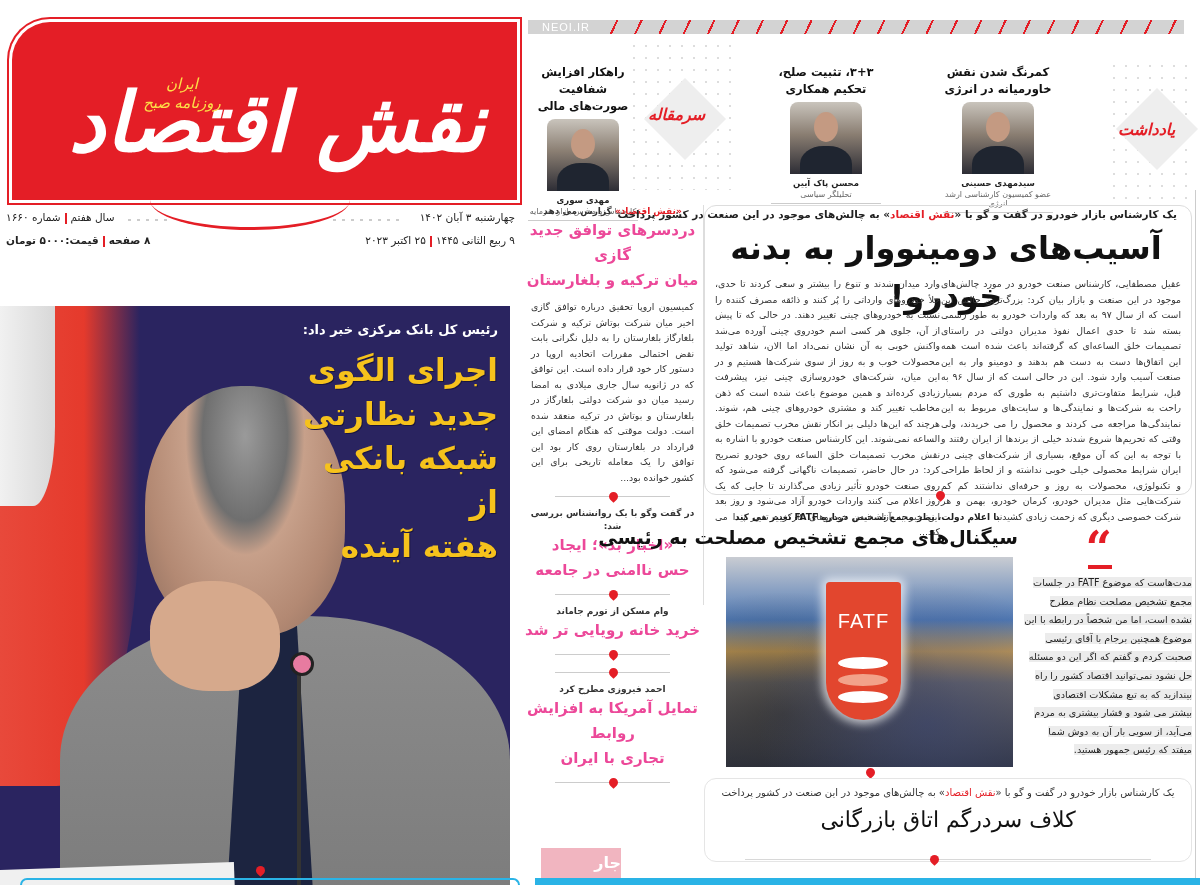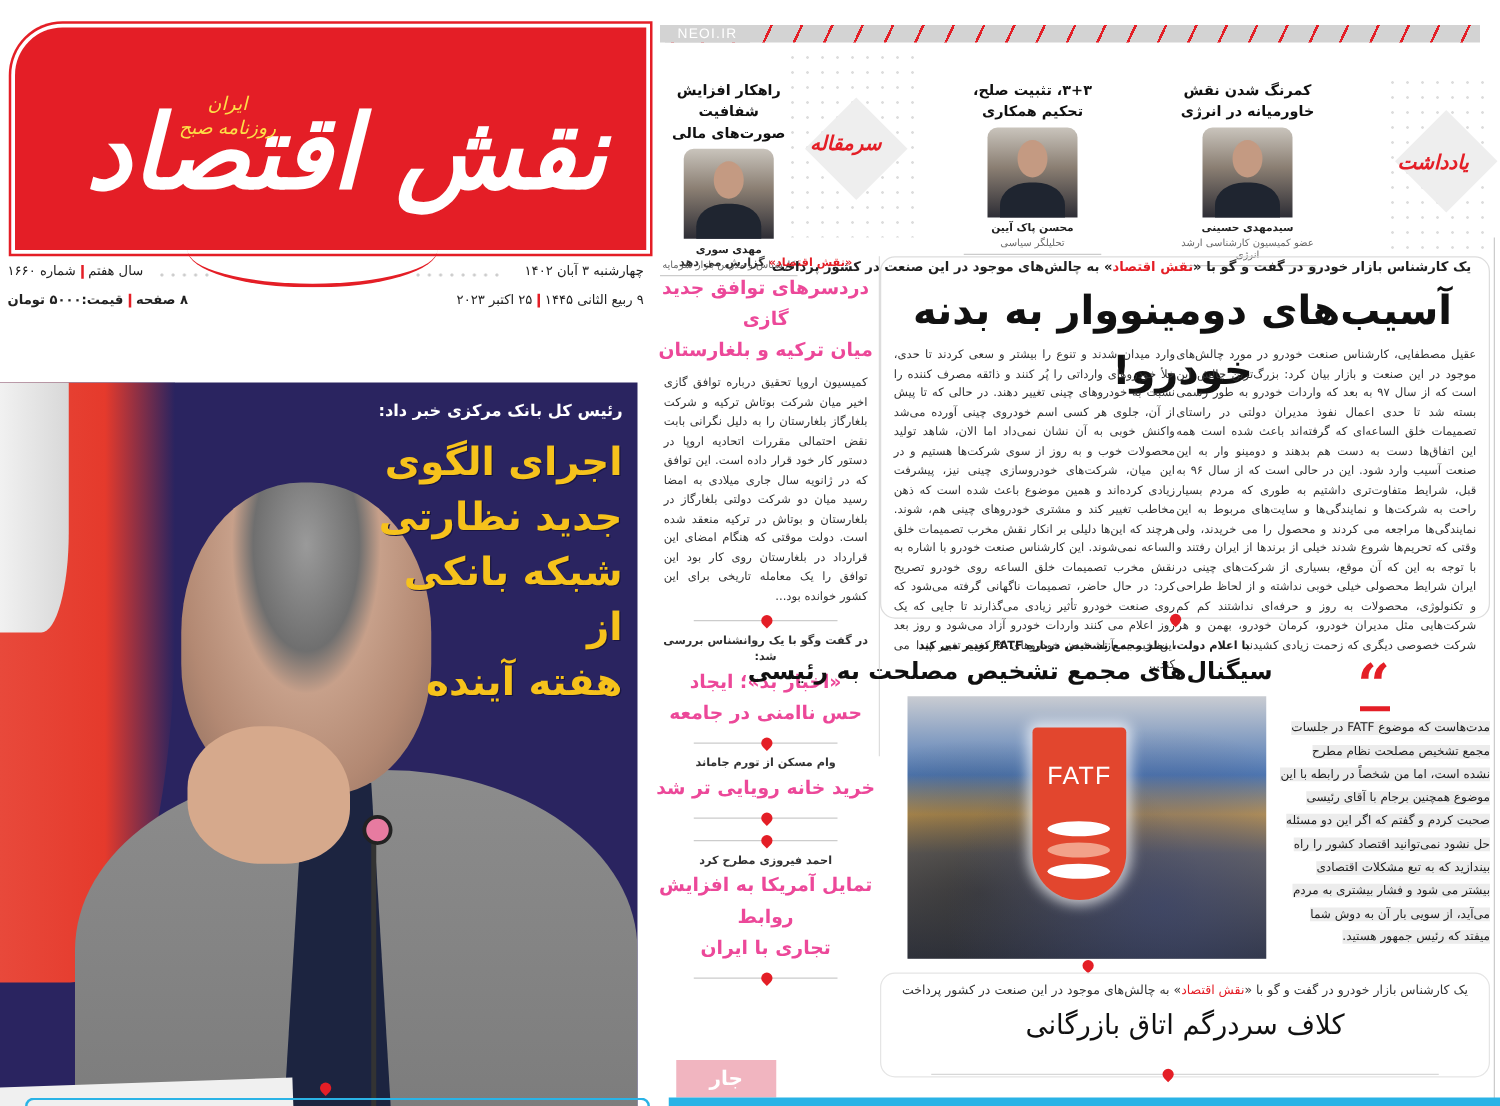--- a/index.html
+++ b/index.html
@@ -143,21 +143,21 @@
     border: 1px solid #e5e5e5; border-radius: 12px;
   }
   .bottom-kicker { position: absolute; left: 0; right: 0; top: 8px; text-align: center; font-size: 10px; color: #333; }
   .bottom-kicker .red { color: #e41e26; }
   .bottom-headline { position: absolute; left: 0; right: 0; top: 28px; text-align: center; font-family: "DejaVu Serif", serif; font-size: 22px; color: #111; }
   .bottom-rules { position: absolute; left: 40px; right: 40px; top: 80px; border-top: 1px solid #d8d8d8; }
 
   .page-frame-right { position: absolute; left: 1195px; top: 190px; width: 1px; height: 690px; background: #ccc; }
   .footer-bar-left { position: absolute; left: 20px; top: 878px; width: 500px; height: 7px; border: 2px solid #2ab3e6; border-bottom: 0; border-radius: 8px 8px 0 0; }
   .footer-bar-right { position: absolute; left: 535px; top: 878px; width: 665px; height: 7px; background: #2ab3e6; }
-  .watermark { position: absolute; left: 541px; top: 848px; width: 80px; height: 30px; background: rgba(230,120,140,.55); color: #fff; font-weight: bold; font-size: 16px; text-align: center; line-height: 30px; }
+  .watermark { position: absolute; left: 541px; top: 848px; width: 80px; height: 30px; background: rgba(230,120,140,.55); color: #fff; font-weight: bold; font-size: 16px; text-align: right; line-height: 30px; }
 </style>
 </head>
 <body>
 
 <div class="masthead">
   <div class="logo-box">
     <div class="logo-title">نقش اقتصاد</div>
     <div class="logo-sub">
       <div>ایران</div>
       <div>روزنامه صبح</div>

